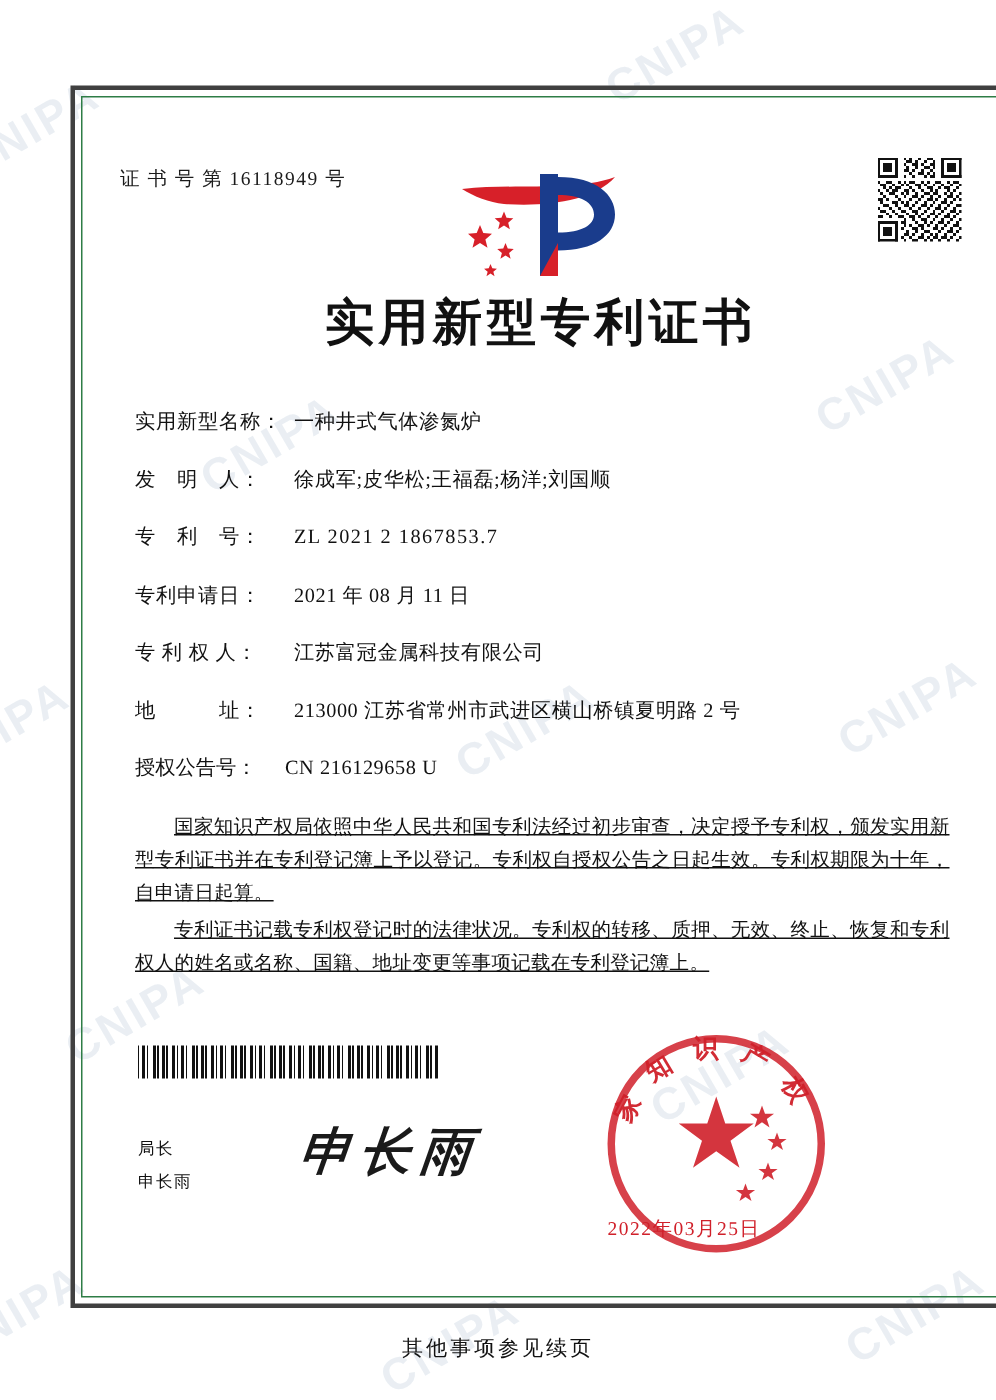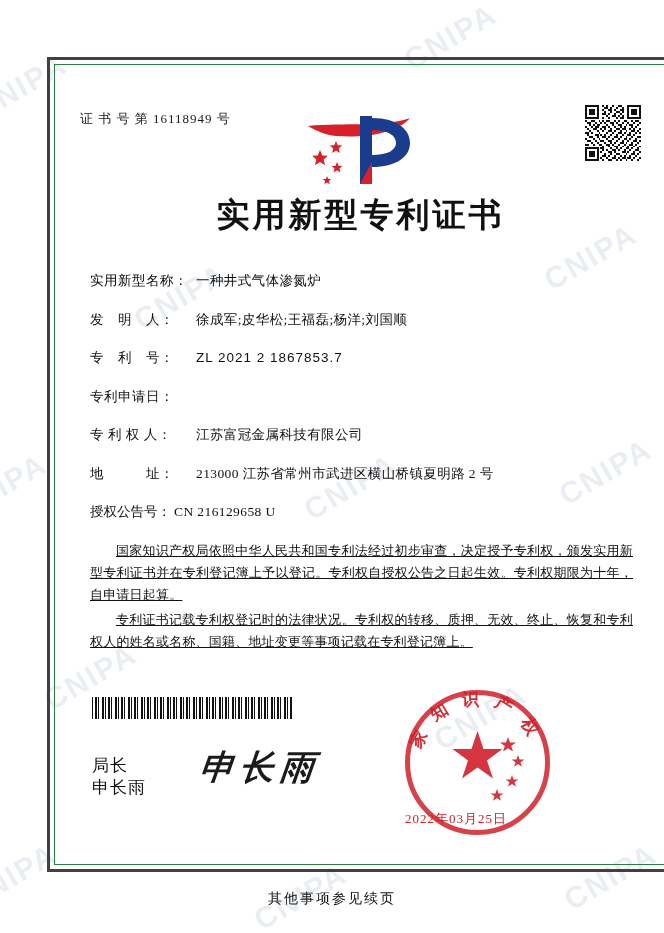--- a/index.html
+++ b/index.html
@@ -122,31 +122,32 @@
     align-items: baseline;
     margin-bottom: 20.5px;
     white-space: nowrap;
   }
   .lbl {
     width: 106px;
     flex: 0 0 106px;
     letter-spacing: 0.5px;
   }
   .val { flex: 1 1 auto; letter-spacing: 0.4px; }
-  .val.mono { font-family: Liberation Sans, sans-serif; letter-spacing: 1px; }
+  .val.mono { font-family: Liberation Serif, serif; letter-spacing: 1px; }
 
   .row.two .left {
     width: 295px;
     flex: 0 0 295px;
     display: flex;
     align-items: baseline;
   }
   .row.two .right {
     display: flex;
     align-items: baseline;
+    gap: 16px;
   }
   .row.two .right .lbl2 {
     width: 84px;
     flex: 0 0 84px;
   }
 
   
   .paras {
     position: absolute;
     left: 40px;
@@ -176,21 +177,21 @@
       #111 3px, #111 5px, #fff 5px, #fff 6px,
       #111 6px, #111 7px, #fff 7px, #fff 10px,
       #111 10px, #111 12px, #fff 12px, #fff 13px);
   }
 
   
   .sign-label {
     position: absolute;
     left: 42px;
     top: 695px;
-    font-size: 17px;
+    font-size: 11px;
     line-height: 22px;
     color: #111;
     letter-spacing: 1px;
   }
   .sign-script {
     position: absolute;
     left: 150px;
     top: 685px;
     font-size: 34px;
     color: #1a1a1a;
@@ -524,20 +525,21 @@
     <div class="row">
       <div class="lbl">发　明　人：</div>
       <div class="val">徐成军;皮华松;王福磊;杨洋;刘国顺</div>
     </div>
     <div class="row">
       <div class="lbl">专　利　号：</div>
       <div class="val mono">ZL 2021 2 1867853.7</div>
     </div>
     <div class="row">
       <div class="lbl">专利申请日：</div>
+      <div class="val">2021 年 08 月 11 日</div>
     </div>
     <div class="row">
       <div class="lbl">专 利 权 人：</div>
       <div class="val">江苏富冠金属科技有限公司</div>
     </div>
     <div class="row">
       <div class="lbl">地　　　址：</div>
       <div class="val">213000 江苏省常州市武进区横山桥镇夏明路 2 号</div>
     </div>
     <div class="row two">

